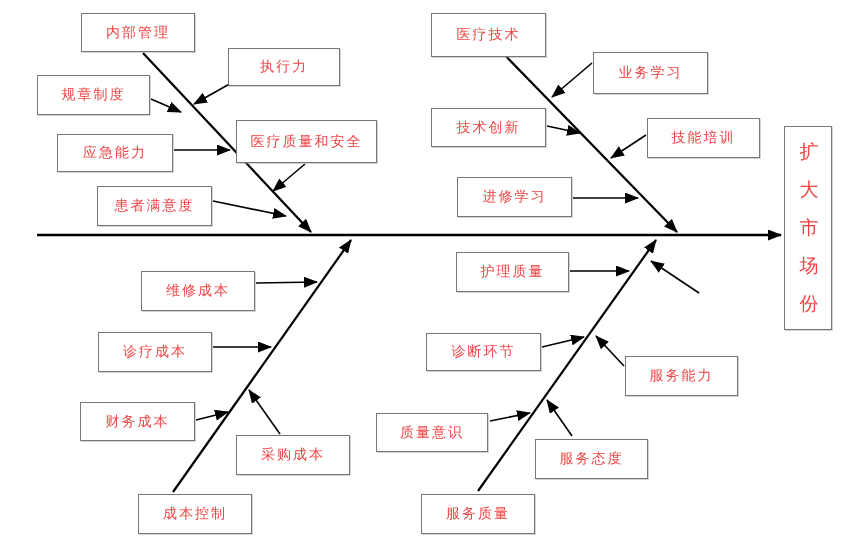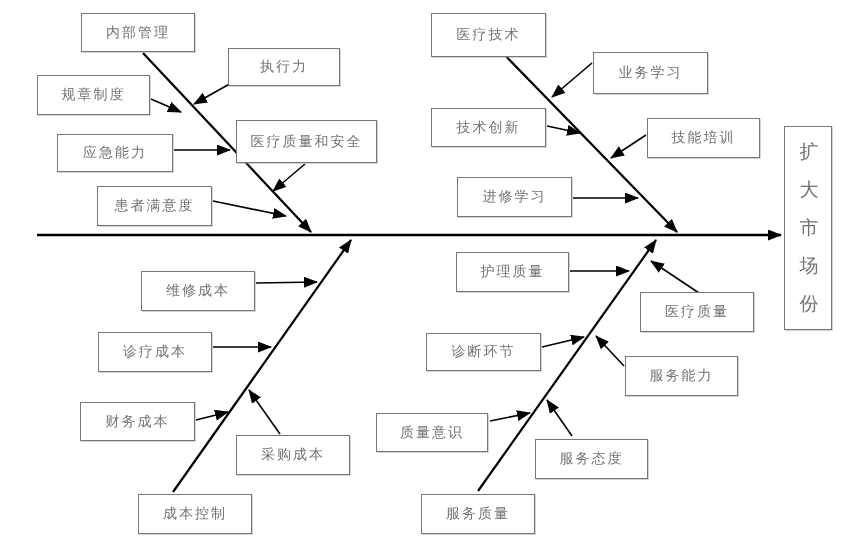--- a/index.html
+++ b/index.html
@@ -20,21 +20,21 @@
     position: absolute;
     box-sizing: border-box;
     background: #ffffff;
     border: 1px solid #767676;
     box-shadow: 1px 1px 0 rgba(160,160,160,.45);
     display: flex;
     align-items: center;
     justify-content: center;
     font-size: 14px;
     letter-spacing: 2px;
-    color: #737373;
+    color: #ef4444;
     white-space: nowrap;
     z-index: 2;
   }
   .node.head {
     z-index: 2;
   }
   .head-text {
     width: 17px;
     word-break: break-all;
     line-height: 38px;
@@ -104,20 +104,19 @@
     <div class="head-text">扩大市场份</div>
   </div>
 
   <div class="node" style="left:141px; top:271px; width:114px; height:40px;">维修成本</div>
   <div class="node" style="left:98px; top:332px; width:114px; height:40px;">诊疗成本</div>
   <div class="node" style="left:80px; top:402px; width:115px; height:39px;">财务成本</div>
   <div class="node" style="left:236px; top:435px; width:114px; height:40px;">采购成本</div>
   <div class="node" style="left:105px; top:494px; width:114px; height:40px;margin-left:33px;">成本控制</div>
 
   <div class="node" style="left:456px; top:252px; width:113px; height:40px;">护理质量</div>
-  <div class="node" style="left:640px; top:292px; width:114px; height:40px;">医疗质量</div>
   <div class="node" style="left:426px; top:333px; width:115px; height:38px;">诊断环节</div>
   <div class="node" style="left:625px; top:356px; width:113px; height:40px;">服务能力</div>
   <div class="node" style="left:376px; top:413px; width:112px; height:39px;">质量意识</div>
   <div class="node" style="left:535px; top:439px; width:113px; height:40px;">服务态度</div>
   <div class="node" style="left:421px; top:494px; width:114px; height:40px;">服务质量</div>
 
 </div>
 
 </body></html>

